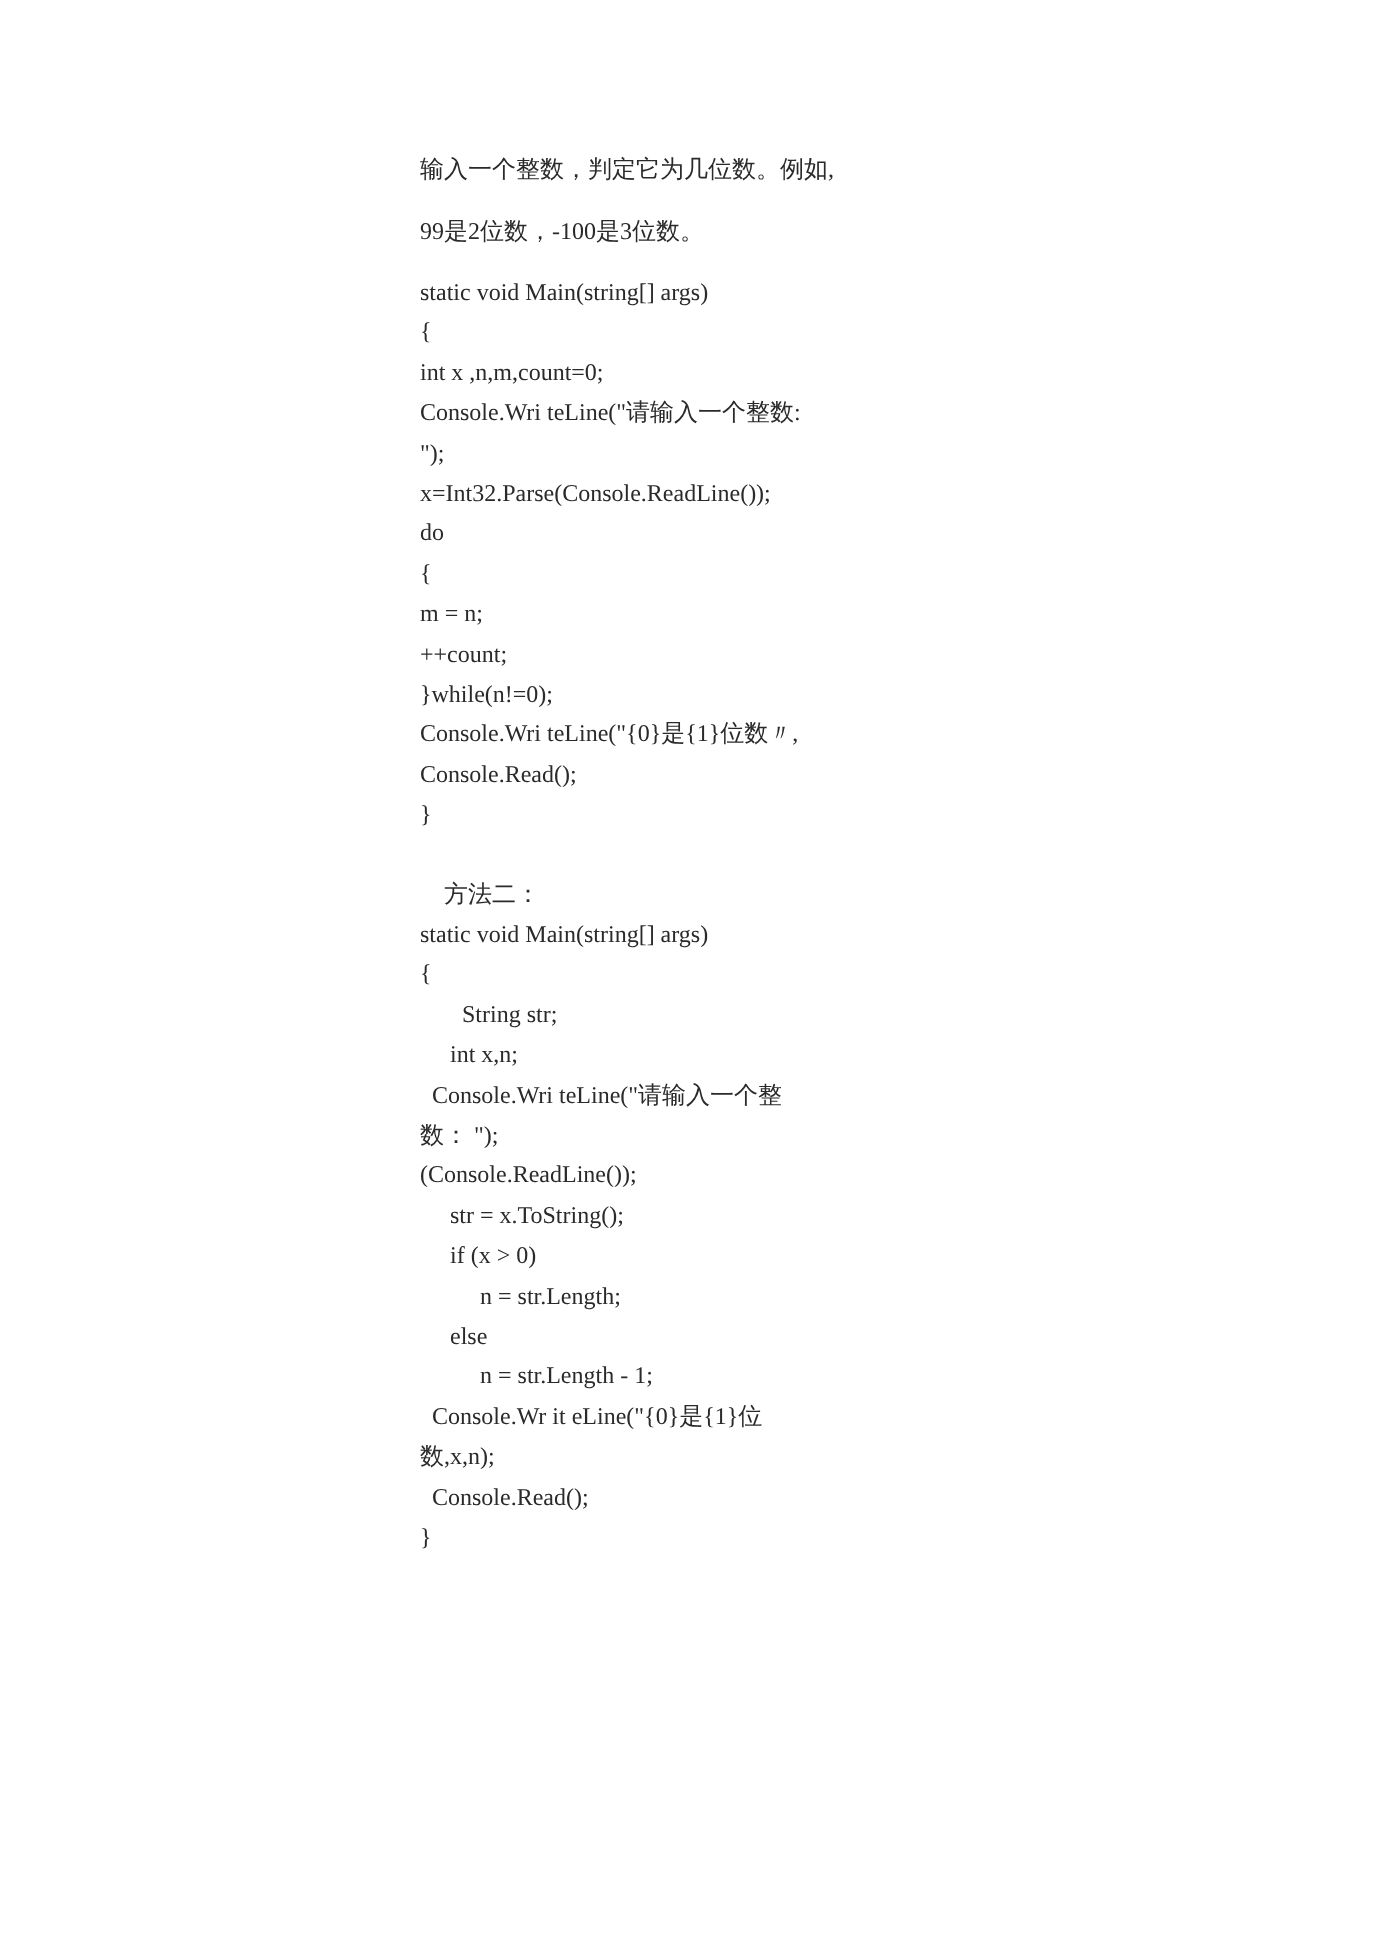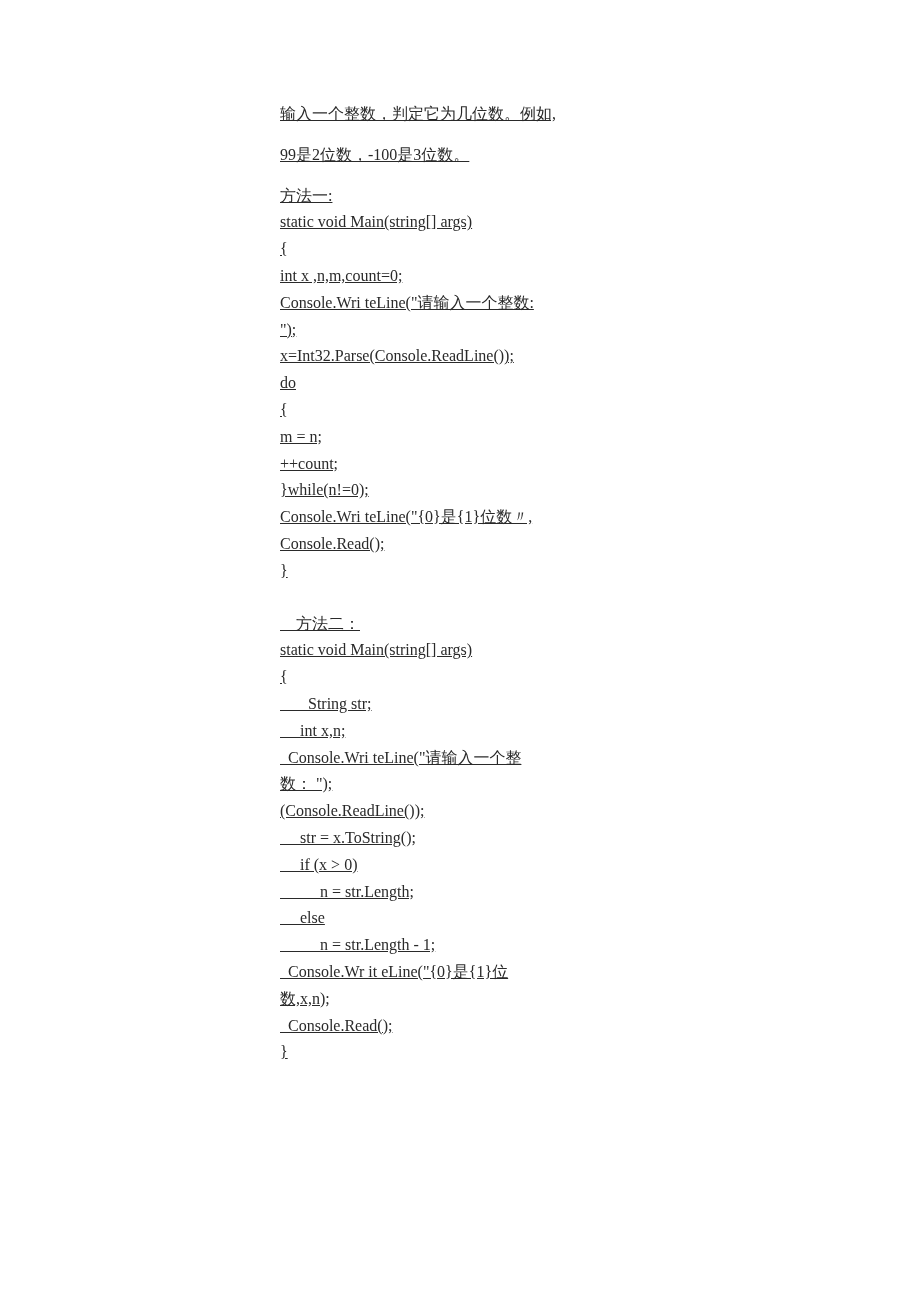--- a/index.html
+++ b/index.html
@@ -12,40 +12,38 @@
   }
   .page {
     width: 920px;
     min-height: 1302px;
     box-sizing: border-box;
     padding: 100px 0 0 280px;
   }
   .line {
     white-space: pre;
     margin: 2px 0;
-    text-decoration: underline;
   }
   .gap {
     height: 12px;
   }
   .big-gap {
     height: 24px;
   }
 </style>
 </head>
 <body>
 
 <div class="page">
 
   <div class="line">输入一个整数，判定它为几位数。例如,</div>
   <div class="gap"></div>
   <div class="line">99是2位数，-100是3位数。</div>
   <div class="gap"></div>
 
-  <div class="line">方法一:</div>
 
   <div>
     <div class="line">static void Main(string[] args)</div>
     <div class="line">{</div>
     <div class="line">int x ,n,m,count=0;</div>
     <div class="line">Console.Wri teLine("请输入一个整数:</div>
     <div class="line">");</div>
     <div class="line">x=Int32.Parse(Console.ReadLine());</div>
     <div class="line">do</div>
     <div class="line">{</div>

